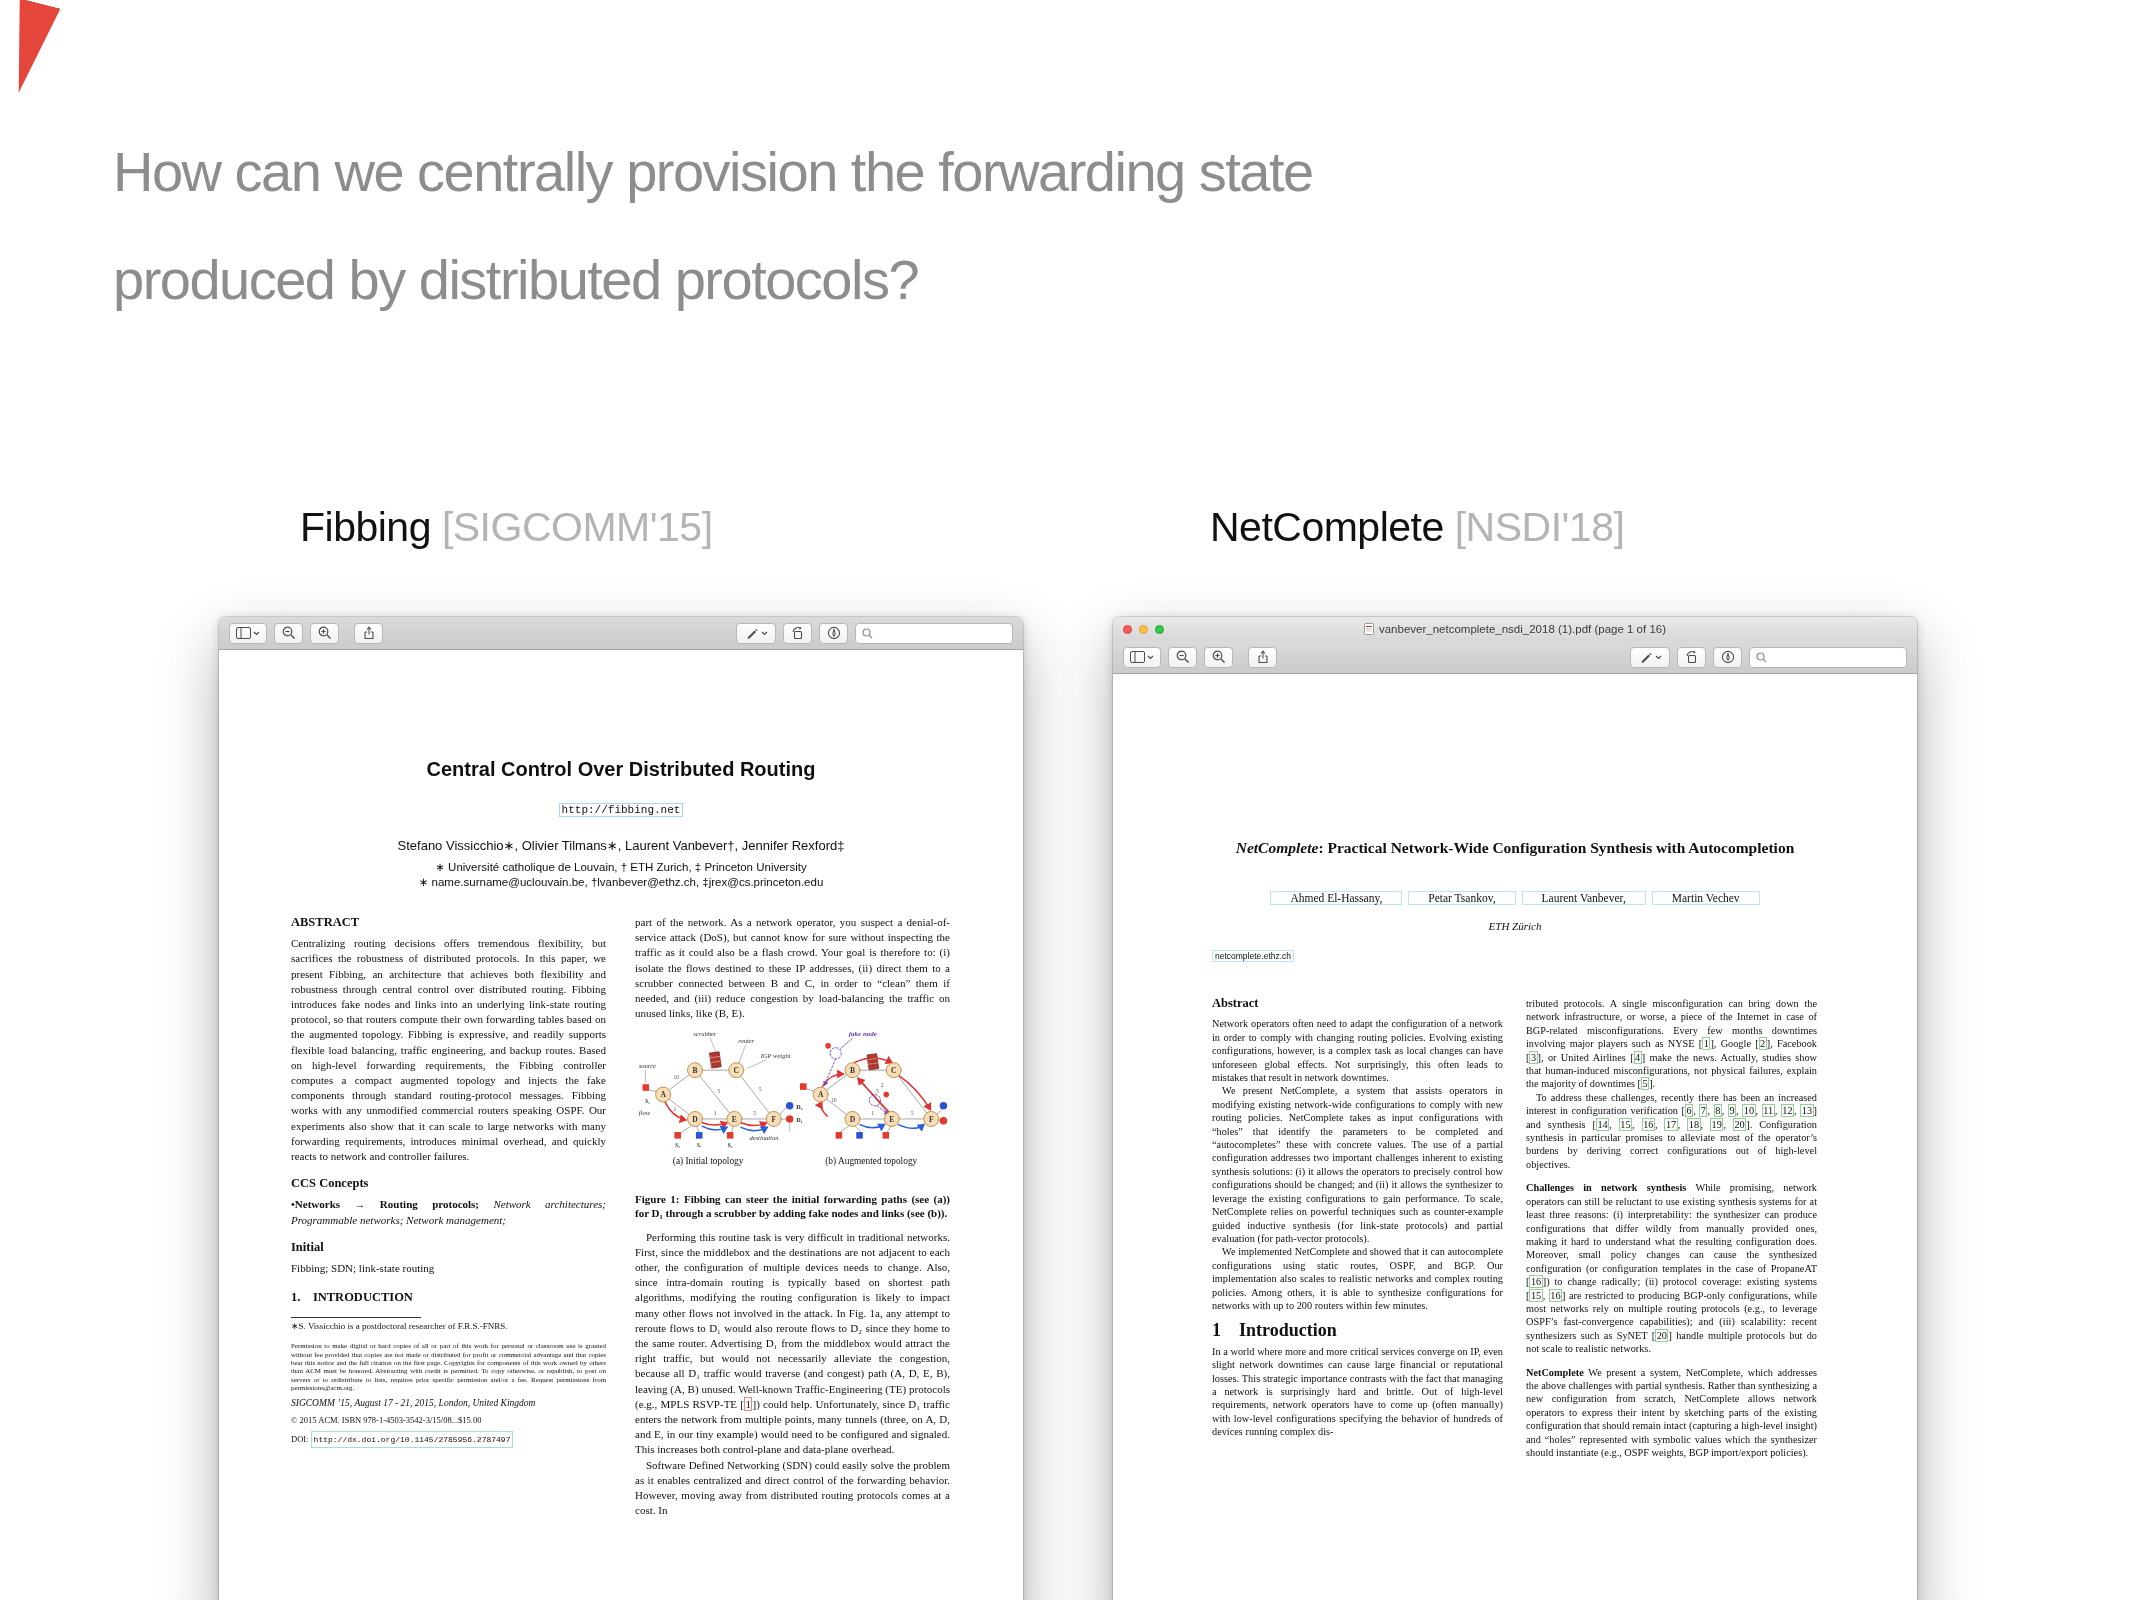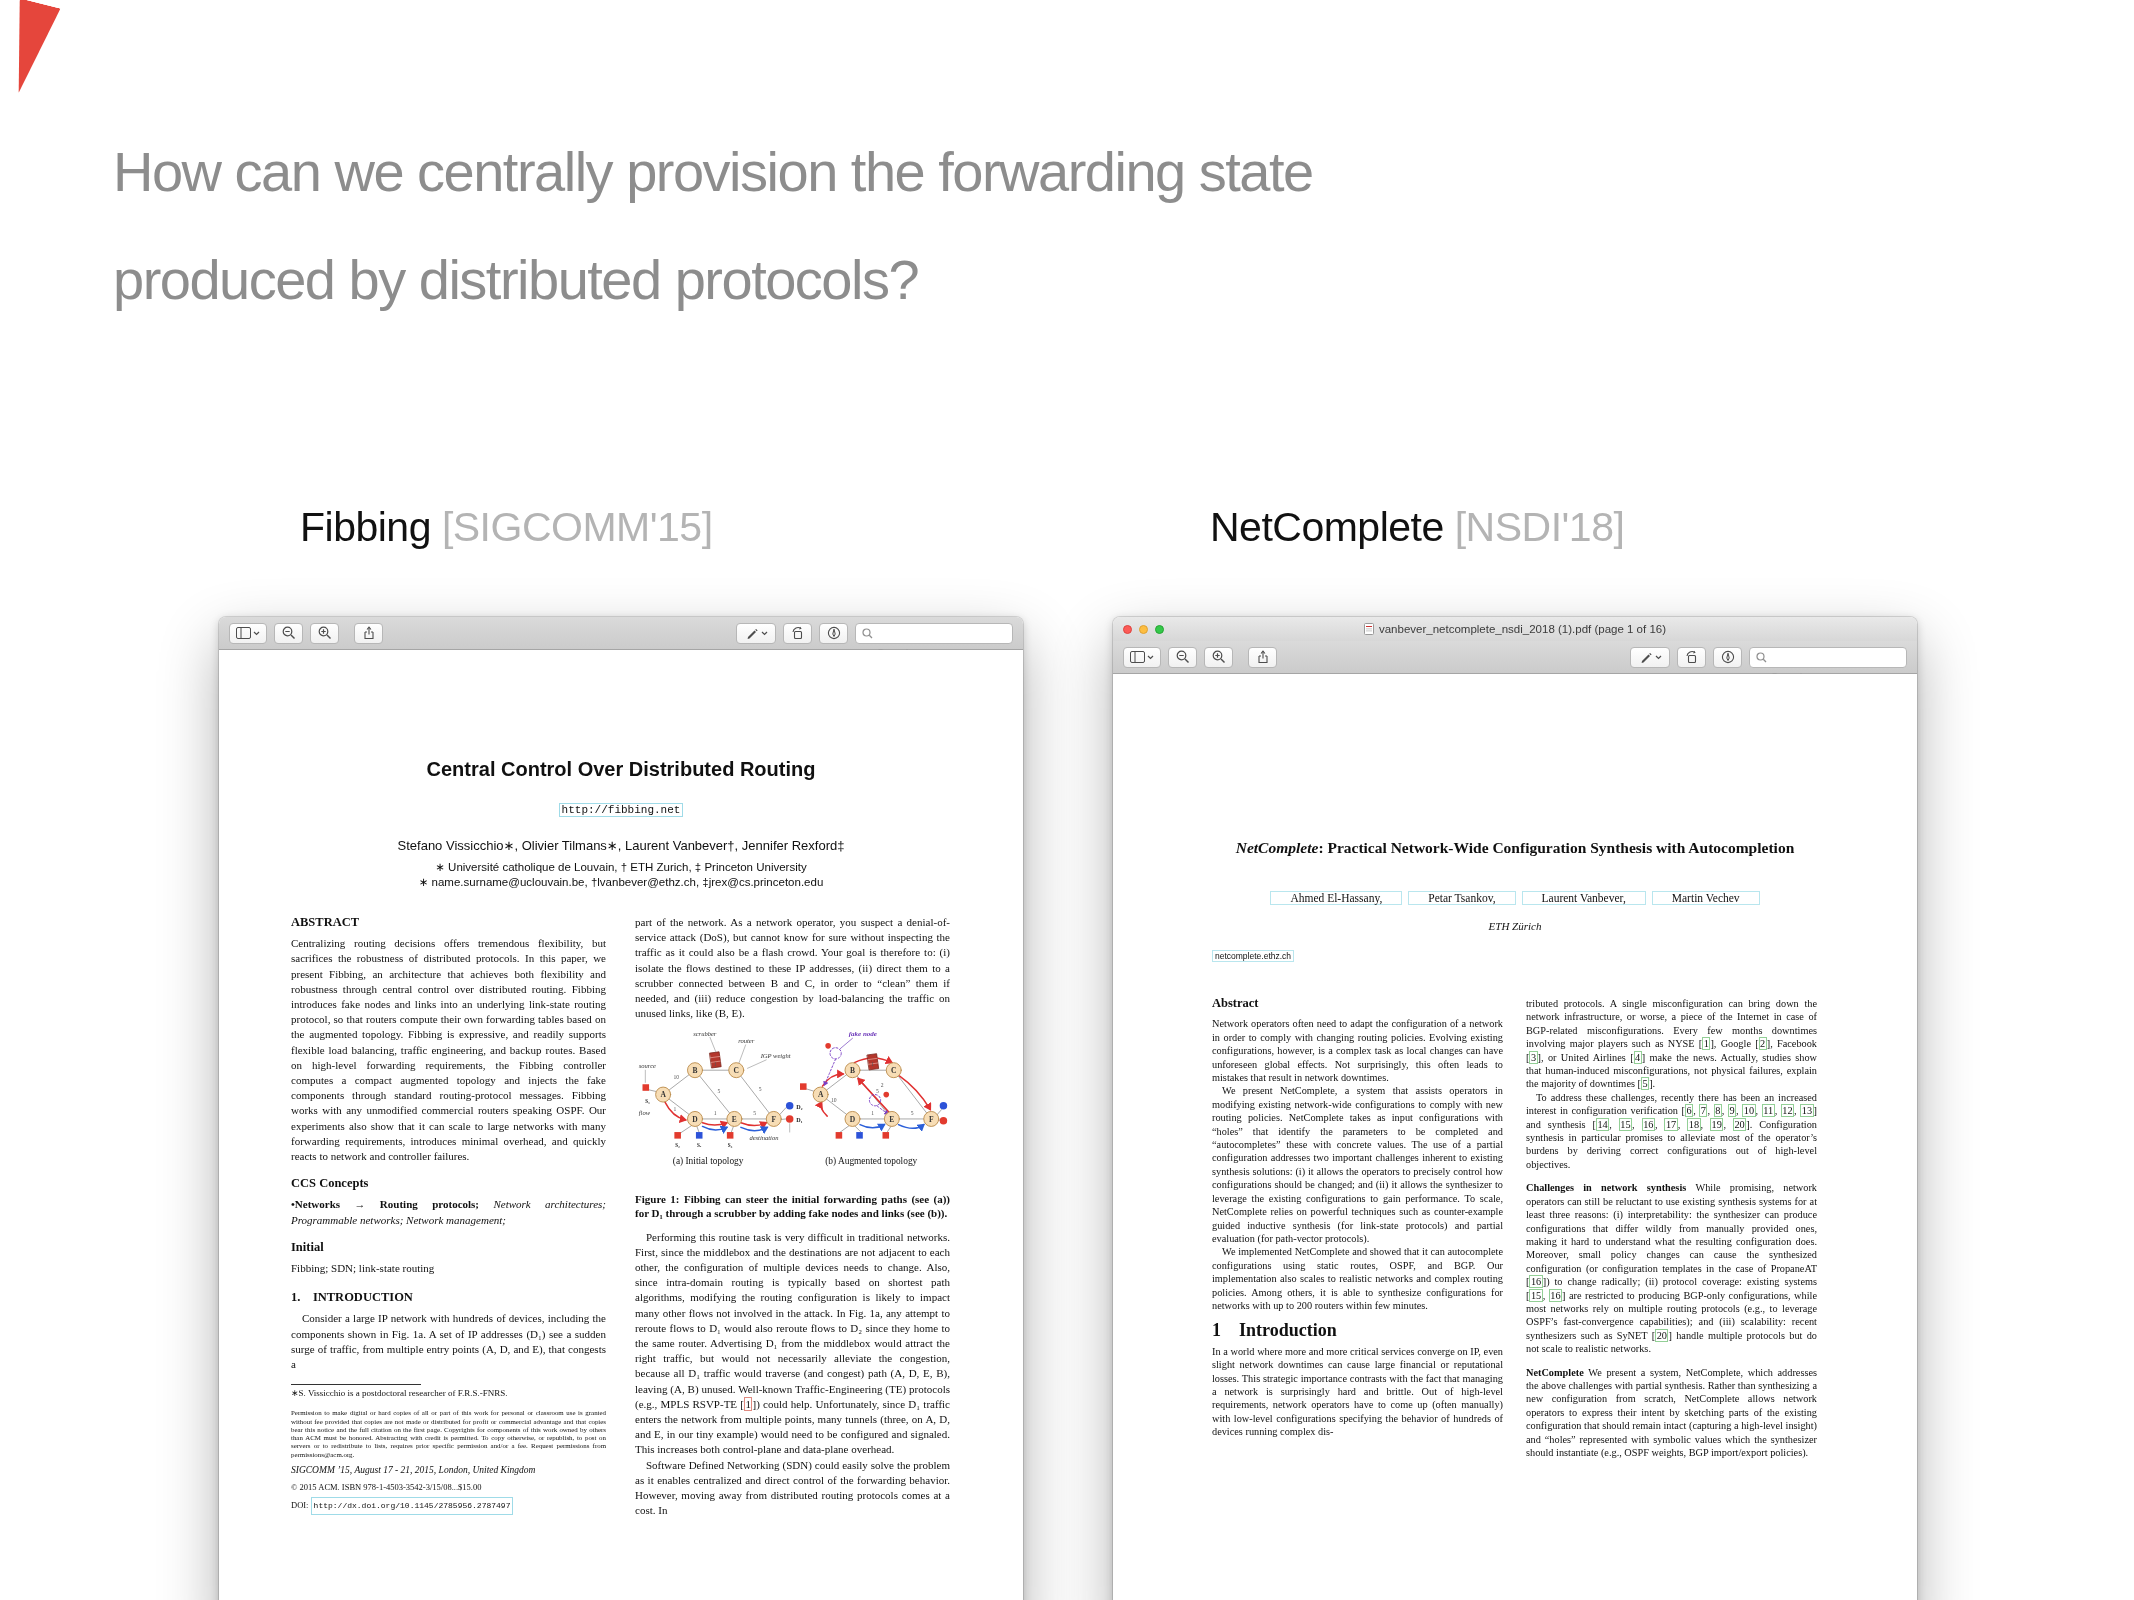--- a/index.html
+++ b/index.html
@@ -182,21 +182,20 @@
 
         <div class="cols">
           <div class="col">
             <div class="h-acm">ABSTRACT</div>
             <div>Centralizing routing decisions offers tremendous flexibility, but sacrifices the robustness of distributed protocols. In this paper, we present Fibbing, an architecture that achieves both flexibility and robustness through central control over distributed routing. Fibbing introduces fake nodes and links into an underlying link-state routing protocol, so that routers compute their own forwarding tables based on the augmented topology. Fibbing is expressive, and readily supports flexible load balancing, traffic engineering, and backup routes. Based on high-level forwarding requirements, the Fibbing controller computes a compact augmented topology and injects the fake components through standard routing-protocol messages. Fibbing works with any unmodified commercial routers speaking OSPF. Our experiments also show that it can scale to large networks with many forwarding requirements, introduces minimal overhead, and quickly reacts to network and controller failures.</div>
             <div class="h-acm mt12">CCS Concepts</div>
             <div class="ccs"><b>•Networks → Routing protocols;</b><i> Network architectures; Programmable networks; Network management;</i></div>
             <div class="h-acm mt12">Initial</div>
             <div>Fibbing; SDN; link-state routing</div>
             <div class="h-acm mt14" style="white-space:pre-wrap">1.    INTRODUCTION</div>
-            <div class="indent">Consider a large IP network with hundreds of devices, including the components shown in Fig. 1a. A set of IP addresses (D₁) see a sudden surge of traffic, from multiple entry points (A, D, and E), that congests a</div>
             <div class="fn-rule"></div>
             <div class="fn">∗S. Vissicchio is a postdoctoral researcher of F.R.S.-FNRS.</div>
             <div class="copyright">Permission to make digital or hard copies of all or part of this work for personal or classroom use is granted without fee provided that copies are not made or distributed for profit or commercial advantage and that copies bear this notice and the full citation on the first page. Copyrights for components of this work owned by others than ACM must be honored. Abstracting with credit is permitted. To copy otherwise, or republish, to post on servers or to redistribute to lists, requires prior specific permission and/or a fee. Request permissions from permissions@acm.org.</div>
             <div class="venueline">SIGCOMM ’15, August 17 - 21, 2015, London, United Kingdom</div>
             <div class="isbnline">© 2015 ACM. ISBN 978-1-4503-3542-3/15/08...$15.00</div>
             <div class="doiline"><span>DOI: </span><span class="linkbox">http://dx.doi.org/10.1145/2785956.2787497</span></div>
           </div>
 
           <div class="col">
             <div>part of the network. As a network operator, you suspect a denial-of-service attack (DoS), but cannot know for sure without inspecting the traffic as it could also be a flash crowd. Your goal is therefore to: (i) isolate the flows destined to these IP addresses, (ii) direct them to a scrubber connected between B and C, in order to “clean” them if needed, and (iii) reduce congestion by load-balancing the traffic on unused links, like (B, E).</div>

